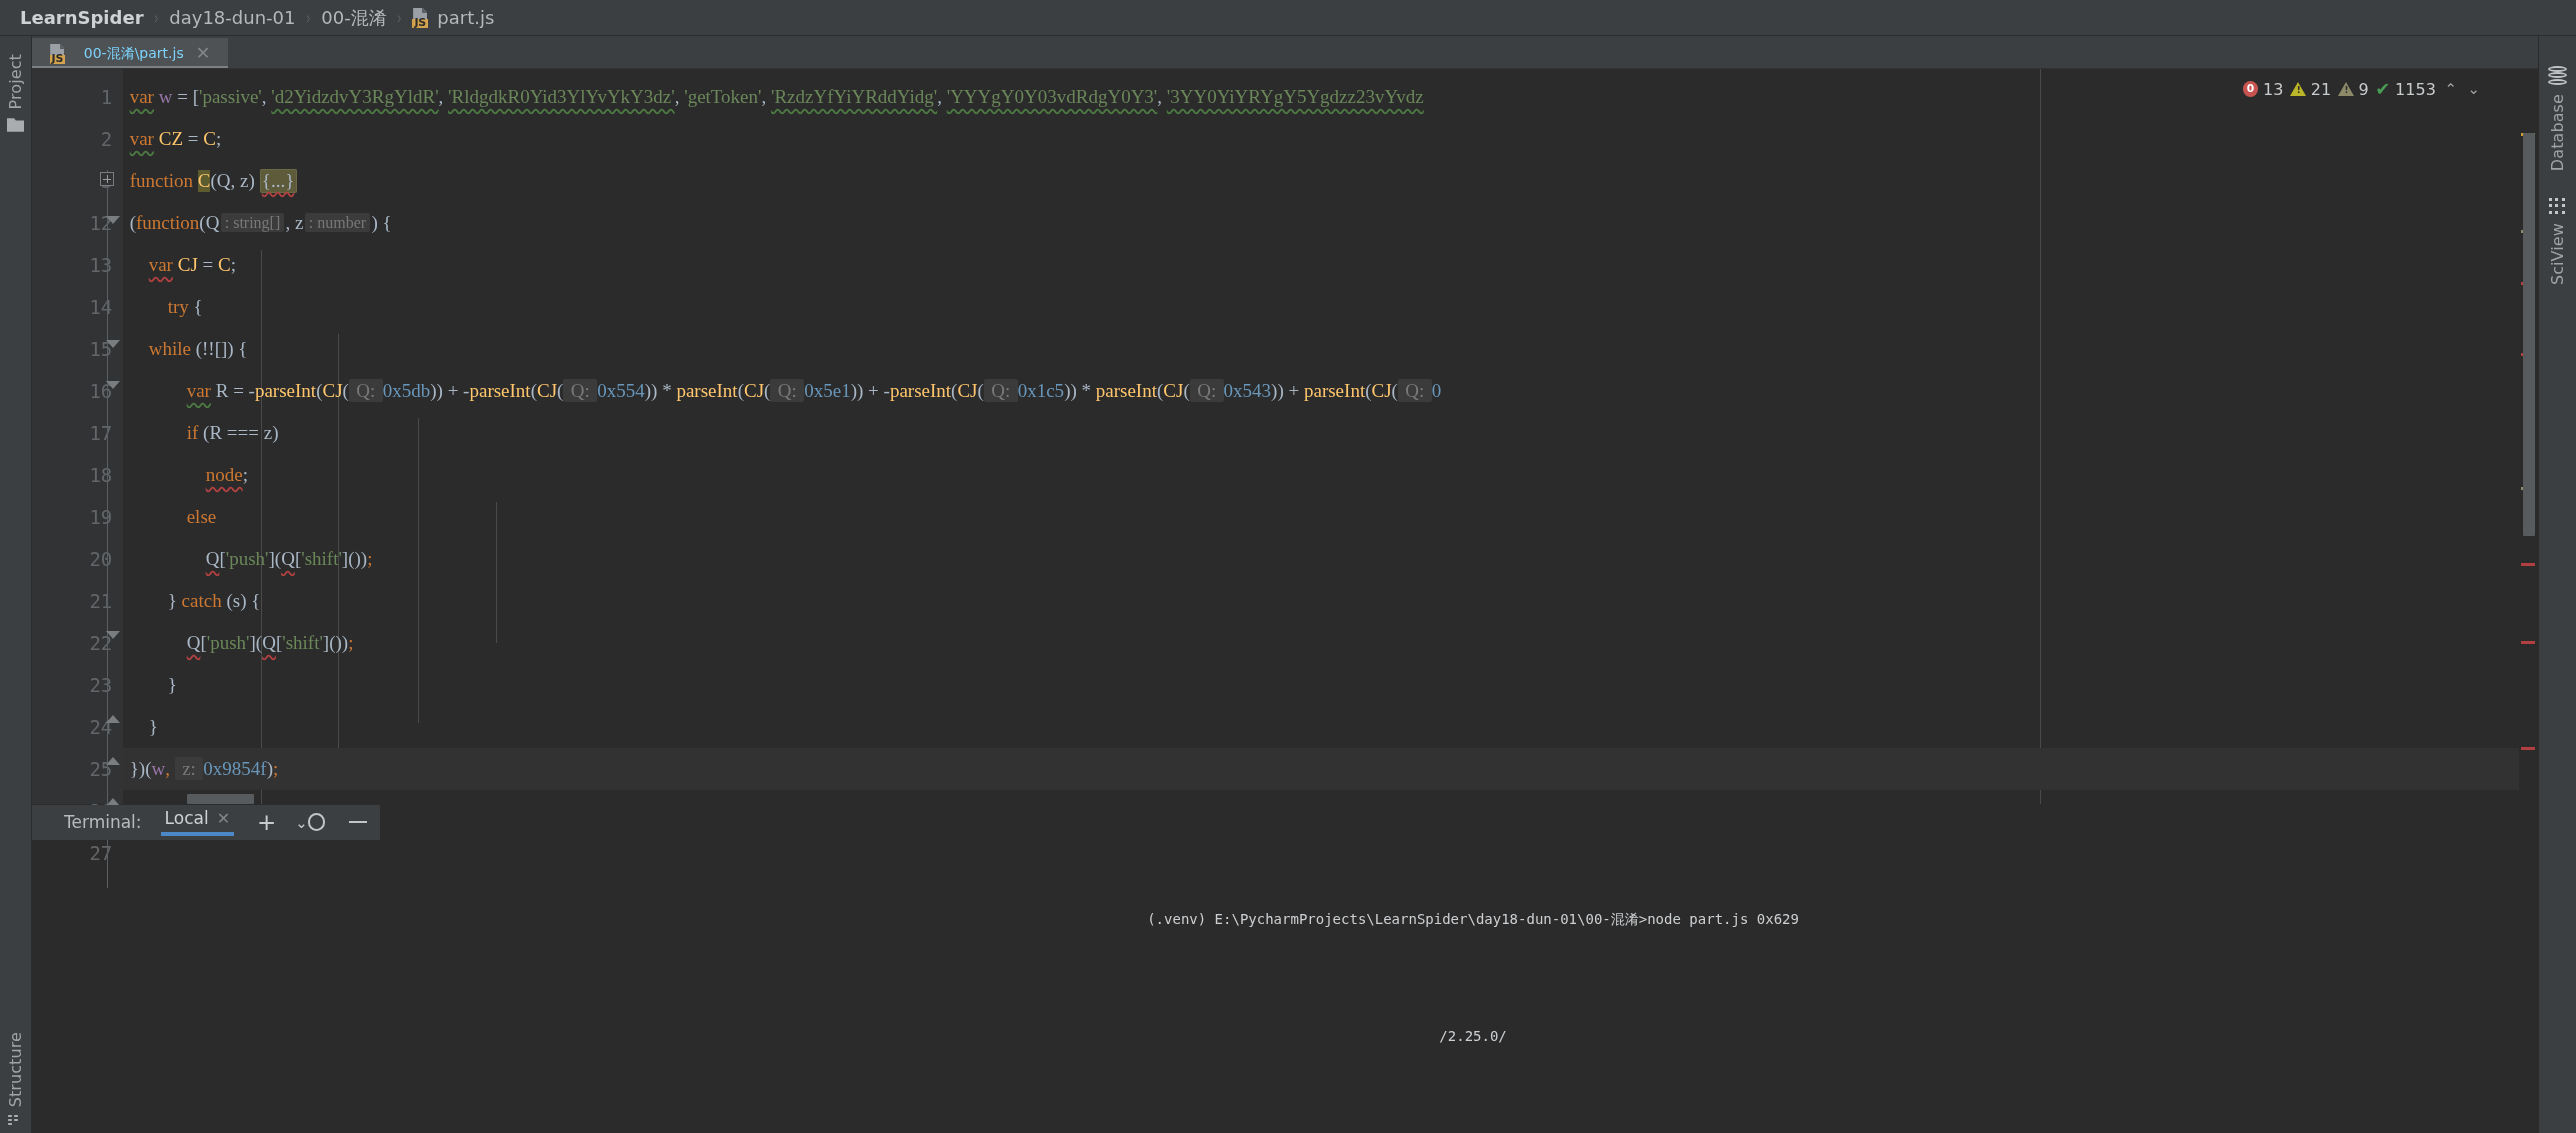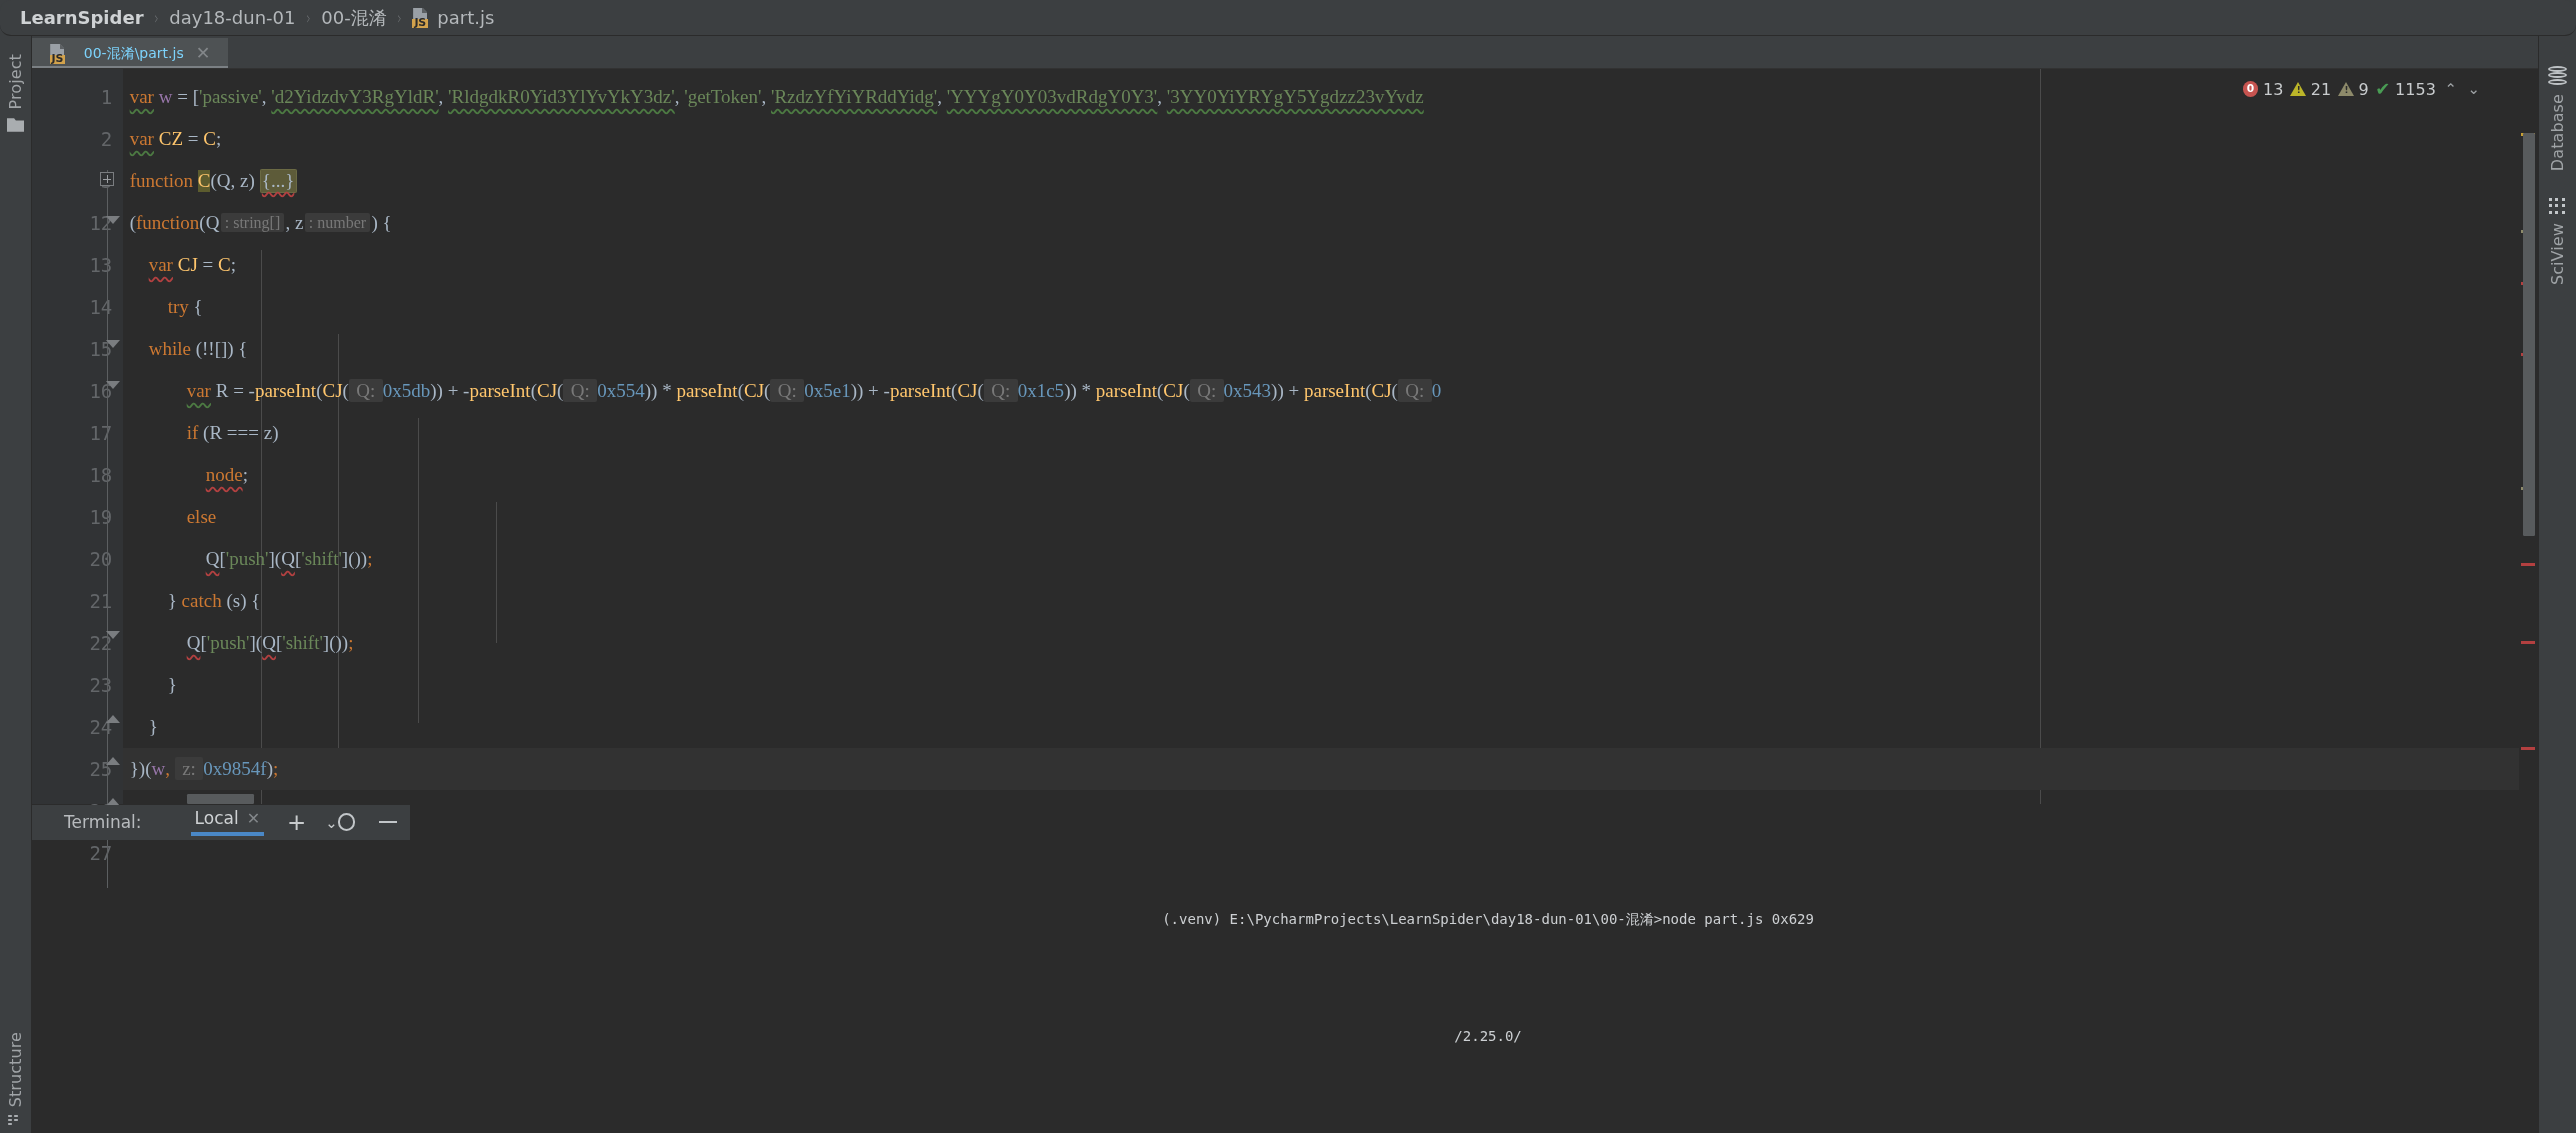--- a/index.html
+++ b/index.html
@@ -7,21 +7,21 @@
     width: 2576px; height: 1134px;
     background: #3c3f41;
     font-family: "DejaVu Sans", sans-serif;
     overflow: hidden;
   }
   .app { position: relative; width: 2576px; height: 1134px; display: flex; flex-direction: column; }
 
   
   .breadcrumb-bar {
     height: 36px; background: #3c3f41; display: flex; align-items: center;
-    padding-left: 20px; flex: 0 0 36px; border-bottom: 0.7px solid #2b2b2b; border-radius: 11px;
+    padding-left: 20px; flex: 0 0 36px; border-bottom: 0.7px solid #2b2b2b;
   }
   .crumb { color: #b4b8bb; font-size: 18px; line-height: 1; white-space: nowrap; }
   .crumb.root { font-weight: bold; color: #cfd2d4; }
   .crumb-sep {
     color: #6e7275; font-size: 17.5px; margin: 0 9.4px; font-weight: 300;
     transform: scaleX(0.65); display: inline-block;
   }
   .js-badge {
     display: inline-block; position: relative; width: 17.5px; height: 20px;
     margin-right: 7.4px; vertical-align: -4px;
@@ -249,21 +249,20 @@
   .term-panel { flex: 0 0 199px; display: flex; flex-direction: row; background: #2b2b2b; text-align: center; }
   .term-header {
     height: 35px; background: #3c3f41; display: flex; align-items: center;
     padding: 0 13.4px 0 32px; gap: 0; position: relative; flex: 0 0 35px;
   }
   .term-title { color: #b8bbbe; font-size: 17px; margin-right: 19px; }
   .term-tab {
     position: relative; color: #cfd2d4; font-size: 17px; padding: 0 4px 8px 4px;
     display: flex; align-items: center; gap: 8px; height: 100%;
     align-self: flex-end;
-    margin-left: 30px;
   }
   .term-tab .u {
     position: absolute; left: 0; right: 0; bottom: 4px; height: 3.4px; background: #4a88c7;
   }
   .term-tab .x { color: #83878a; font-size: 16px; }
   .term-plus { color: #c8cbcd; font-size: 23px; margin-left: 23px; line-height: 1; }
   .term-chev { color: #c8cbcd; font-size: 14.8px; margin-left: 19px; }
   .term-right { margin-left: auto; display: flex; align-items: center; gap: 24px; }
   .gear {
     width: 17.5px; height: 17.5px; border-radius: 50%; border: 2.7px solid #c2c6c9; position: relative;

